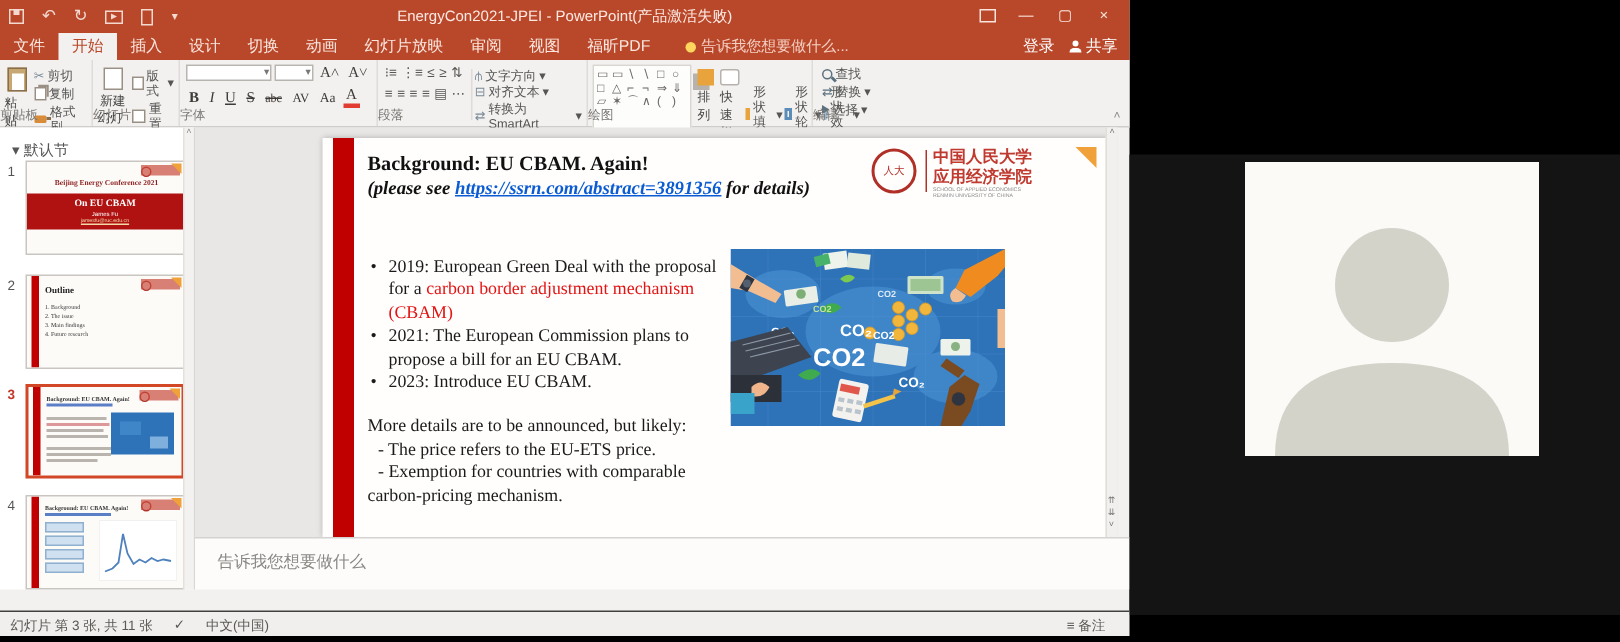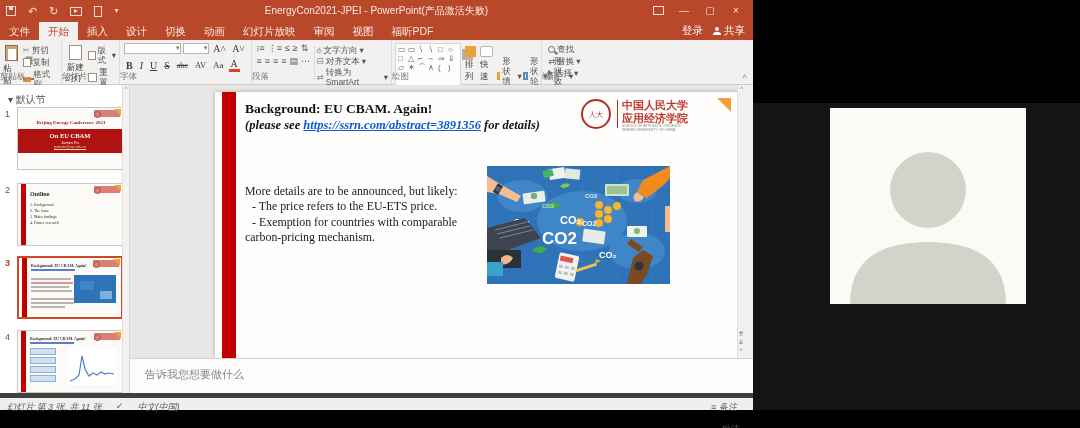--- a/index.html
+++ b/index.html
@@ -92,21 +92,21 @@
   .seal { position:absolute; left:0; top:1px; width:30px; height:30px; border-radius:50%; border:2px solid #b03028; color:#b03028; font-size:7px; text-align:center; line-height:28px;}
   .sealdiv { position:absolute; left:36px; top:2px; width:1px; height:28px; background:#b03028;}
   .logocn { position:absolute; left:41px; top:1px; font-size:11px; font-weight:bold; color:#c03a30; line-height:12.5px; white-space:nowrap; font-family:"Liberation Serif",serif;}
   .logoen { position:absolute; left:41px; top:26px; font-size:3.5px; color:#8b8b8b; line-height:4px; white-space:nowrap;}
   .vscroll { position:absolute; right:0; top:0; width:8px; height:273px; background:#f2f0ee; border-left:1px solid #e0ddda; font-size:6px; color:#777; text-align:center; }
   .slidenav { position:absolute; right:0; bottom:4px; width:8px; font-size:6px; color:#777; text-align:center; line-height:8px;}
 
   
   .notes { position:absolute; left:130px; top:358px; width:623px; height:35px; background:#fdfcfb; border-top:1px solid #d5d2cf; }
   .notes .ph { position:absolute; left:15px; top:8px; font-size:11px; color:#8a8784; }
-  .status { position:absolute; left:0; top:393px; width:753px; height:17px; background:#f1efed; border-top:5px solid #404040; font-size:9px; color:#5b5855;font-style:italic; }
+  .status { position:absolute; left:0; top:407px; width:753px; height:17px; background:#f1efed; border-top:1px solid #404040; font-size:9px; color:#5b5855; }
   .status .lft { position:absolute; left:7px; top:3px; display:flex; gap:14px; }
   .status .rgt { position:absolute; right:6px; top:3px; display:flex; gap:9px; align-items:center;flex-direction:column; }
   .viewbtn { font-size:8.5px; color:#5b5855; }
   .viewbtn.on { background:#dbd8d5; padding:0 2px; }
   .ztrack { width:46px; height:1px; background:#9a9794; position:relative; display:inline-block; vertical-align:middle;}
   .zthumb { position:absolute; left:16px; top:-3px; width:3px; height:7px; background:#6b6865; }
 
   
   .vpanel { position:absolute; left:753px; top:103px; width:327px; height:307px; background:#141414; }
   .vcard { position:absolute; left:830px; top:108px; width:196px; height:196px; background:#fbfaf7; }
@@ -140,20 +140,24 @@
       <span class="tab">文件</span>
       <span class="tab sel">开始</span>
       <span class="tab">插入</span>
       <span class="tab">设计</span>
       <span class="tab">切换</span>
       <span class="tab">动画</span>
       <span class="tab">幻灯片放映</span>
       <span class="tab">审阅</span>
       <span class="tab">视图</span>
       <span class="tab">福昕PDF</span>
+      <span class="tellme">
+        <i class="bulb"></i>
+        <span>告诉我您想要做什么...</span>
+      </span>
       <span class="tabright">
         <span>登录</span>
         <span style="display:flex;align-items:center;gap:3px">
           <i class="person"></i>
           <span>共享</span>
         </span>
       </span>
     </nav>
 
     <div class="ribbon">
@@ -387,20 +391,25 @@
             <div>中国人民大学</div>
             <div>应用经济学院</div>
           </div>
           <div class="logoen">
             <div>SCHOOL OF APPLIED ECONOMICS</div>
             <div>RENMIN UNIVERSITY OF CHINA</div>
           </div>
         </div>
 
         <div class="sbody">
+          <ul>
+            <li><span>2019: European Green Deal with the proposal for a </span><span class="redtx">carbon border adjustment mechanism (CBAM)</span></li>
+            <li>2021: The European Commission plans to propose a bill for an EU CBAM.</li>
+            <li>2023: Introduce EU CBAM.</li>
+          </ul>
           <div class="morep">More details are to be announced, but likely:</div>
           <div class="subline">- The price refers to the EU-ETS price.</div>
           <div class="subline">- Exemption for countries with comparable carbon-pricing mechanism.</div>
         </div>
 
         <svg class="collage" viewBox="0 0 183 118">
           <rect width="183" height="118" fill="#2e72b8"></rect>
           <g fill="#3f86c9">
             <ellipse cx="95" cy="55" rx="45" ry="30"></ellipse>
             <ellipse cx="35" cy="30" rx="25" ry="16"></ellipse>

